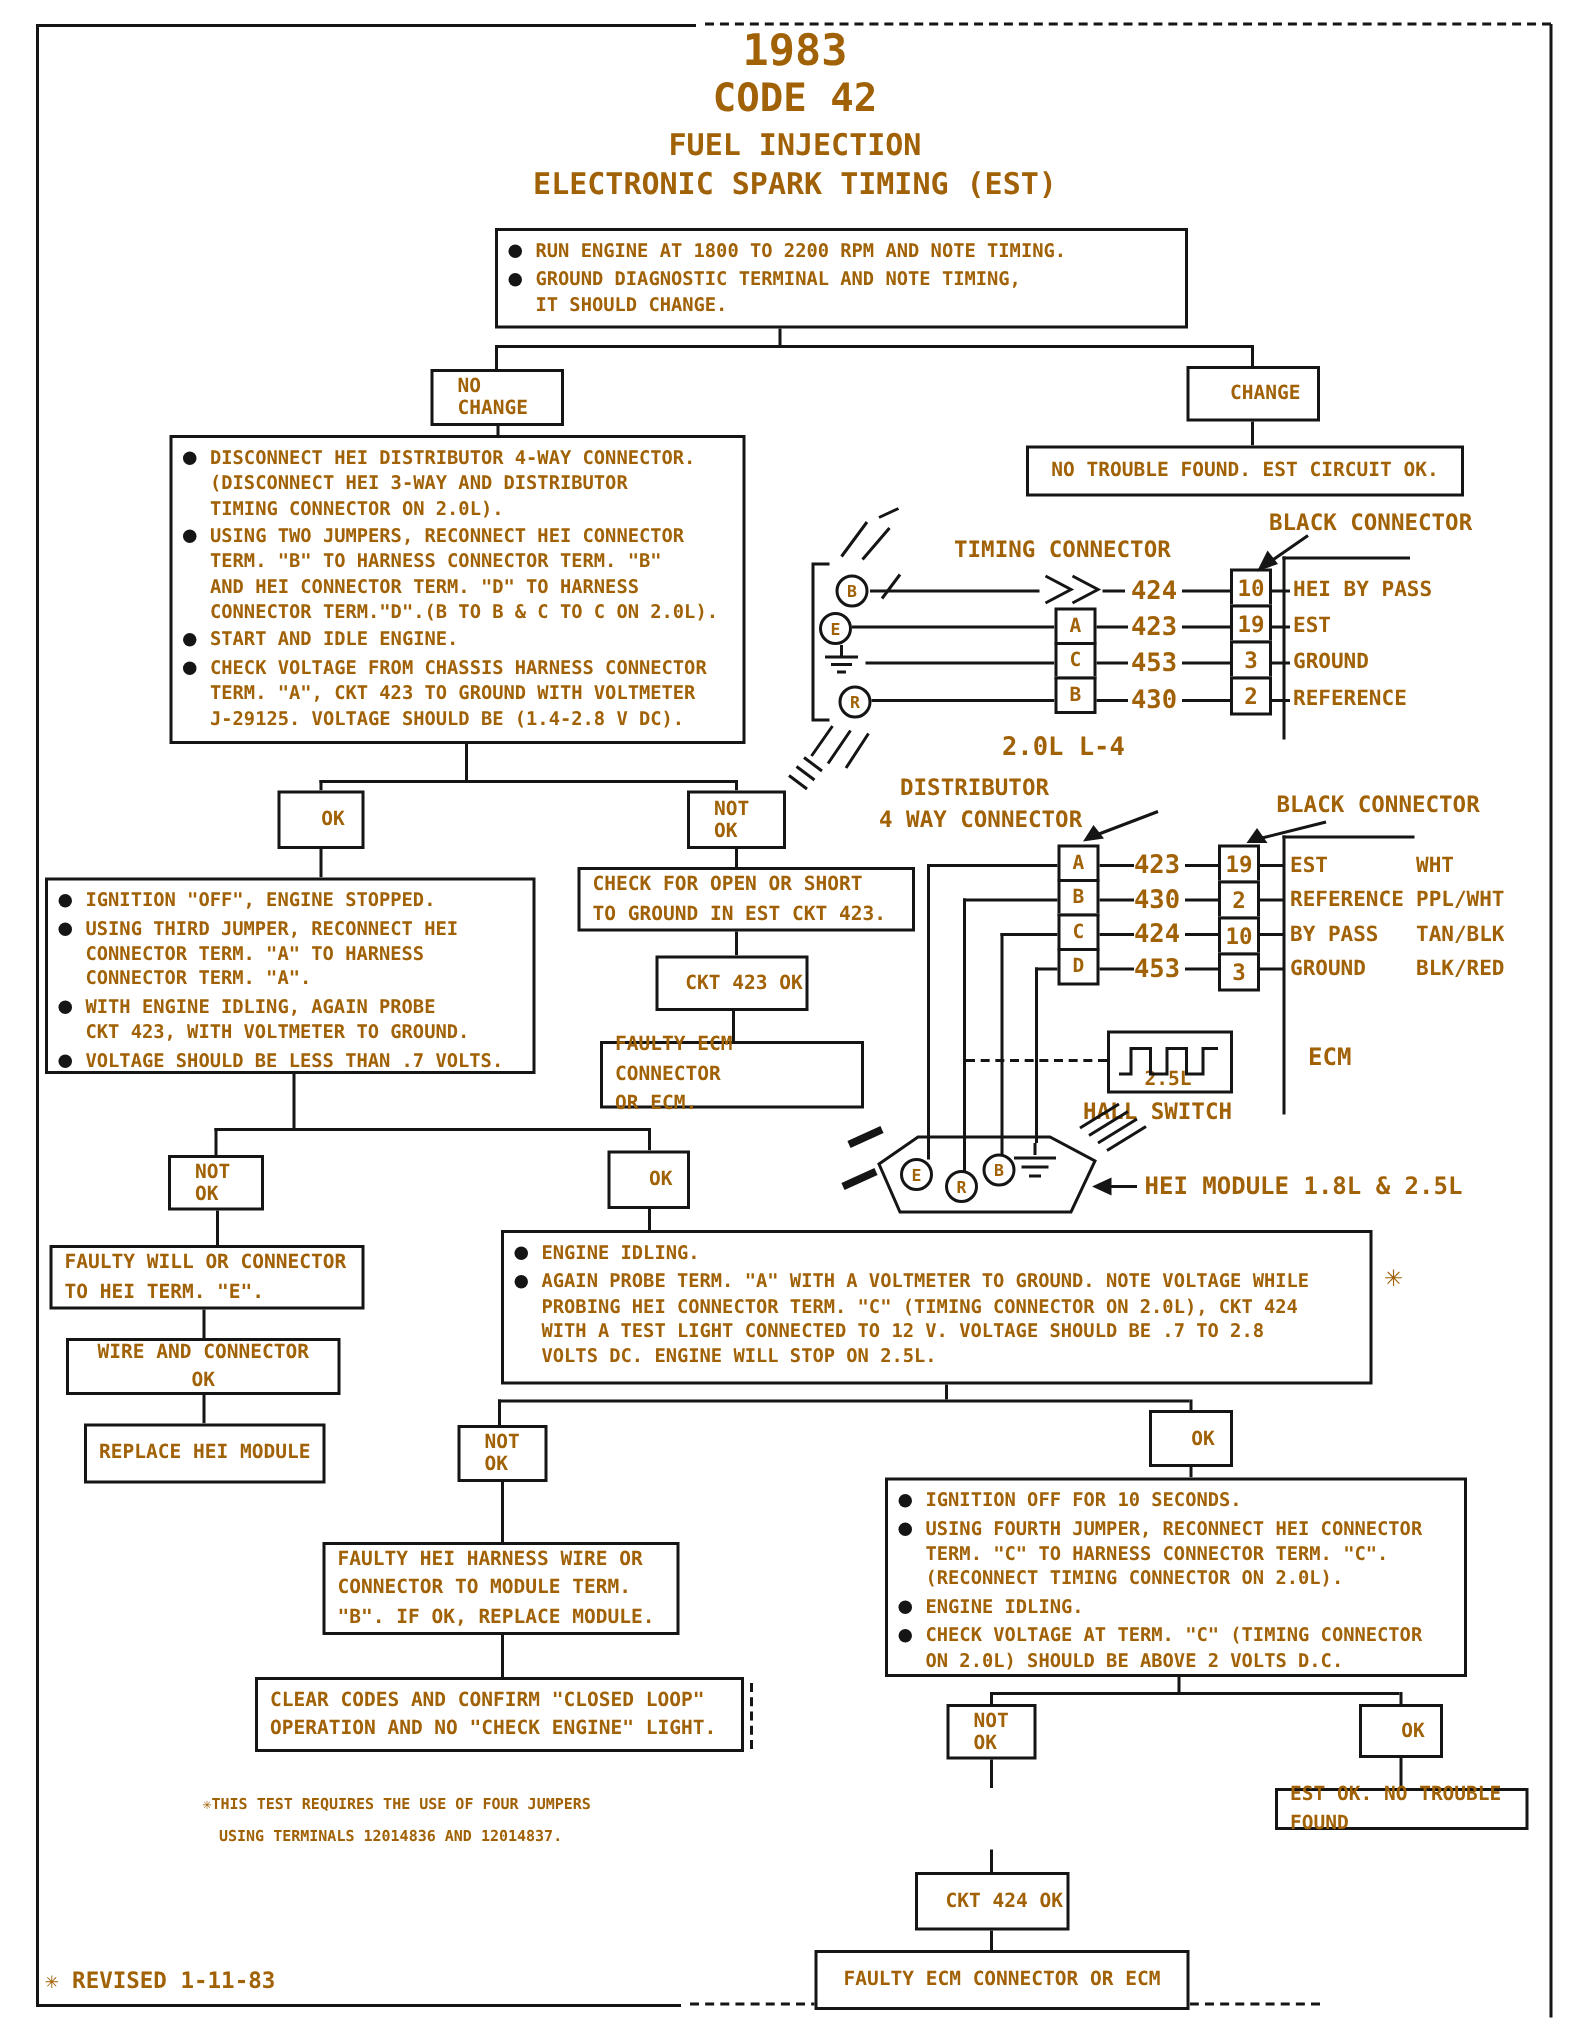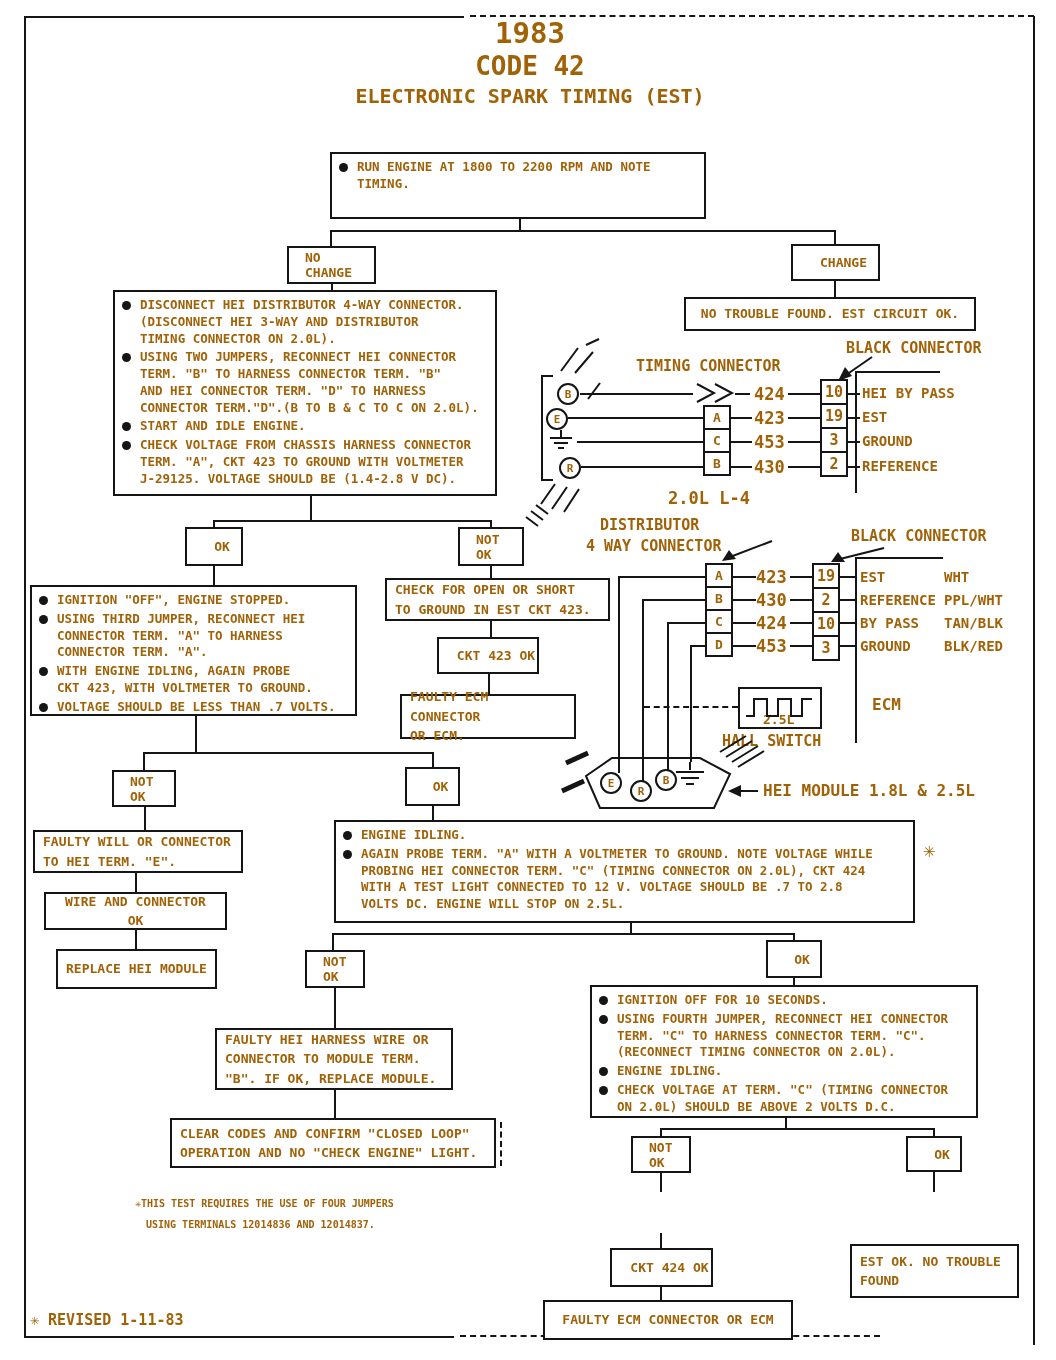--- a/index.html
+++ b/index.html
@@ -46,27 +46,33 @@
   <div class="vl" style="left:24px;top:16px;height:1321px"></div>
   <div class="hl" style="left:24px;top:16px;width:440px"></div>
   <div class="hl dash" style="left:470px;top:15px;width:564px"></div>
   <div class="vl" style="left:1033px;top:16px;height:1329px"></div>
   <div class="hl" style="left:24px;top:1336px;width:430px"></div>
   <div class="hl dash" style="left:460px;top:1335px;width:420px"></div>
 
   <div class="title">
     <div class="t1">1983</div>
     <div class="t2">CODE 42</div>
+    <div class="t3">FUEL INJECTION</div>
     <div class="t3">ELECTRONIC SPARK TIMING (EST)</div>
   </div>
 
-  <div class="box pbox" style="left:330px;top:152px;width:376px;height:67px">
+  <div class="box pbox" style="left:330px;top:152px;width:462px;height:67px">
     <div class="bul">
         <span class="dot"></span>
         <span class="btext">RUN ENGINE AT 1800 TO 2200 RPM AND NOTE TIMING.</span>
+      </div>
+    <div class="bul">
+        <span class="dot"></span>
+        <span class="btext">GROUND DIAGNOSTIC TERMINAL AND NOTE TIMING,
+IT SHOULD CHANGE.</span>
       </div>
   </div>
 
   <div class="vl" style="left:519px;top:219px;height:11px"></div>
   <div class="hl" style="left:330px;top:230px;width:505px"></div>
   <div class="vl" style="left:330px;top:230px;height:16px"></div>
   <div class="vl" style="left:834px;top:230px;height:14px"></div>
 
   <div class="box dbox" style="left:287px;top:246px;width:89px;height:38px">NO CHANGE</div>
   <div class="box dbox" style="left:791px;top:244px;width:89px;height:37px">CHANGE</div>
@@ -221,21 +227,21 @@
   <div class="box dbox" style="left:631px;top:1136px;width:60px;height:37px">NOT OK</div>
   <div class="box dbox" style="left:906px;top:1136px;width:56px;height:36px">OK</div>
 
   <div class="vl" style="left:660px;top:1173px;height:19px"></div>
   <div class="vl" style="left:660px;top:1233px;height:15px"></div>
   <div class="box dbox" style="left:610px;top:1248px;width:103px;height:39px">CKT 424 OK</div>
   <div class="vl" style="left:660px;top:1287px;height:13px"></div>
   <div class="box rbox center" style="left:543px;top:1300px;width:250px;height:40px">FAULTY ECM CONNECTOR OR ECM</div>
 
   <div class="vl" style="left:933px;top:1172px;height:20px"></div>
-  <div class="box rbox" style="left:850px;top:1244px;width:169px;height:54px">EST OK. NO TROUBLE
+  <div class="box rbox" style="left:850px;top:1192px;width:169px;height:28px">EST OK. NO TROUBLE
 FOUND</div>
 
   <div class="lbl" style="left:30px;top:1311px">✳ REVISED 1-11-83</div>
 
   <div class="lbl" style="left:636px;top:357px">TIMING CONNECTOR</div>
   <div class="lbl" style="left:846px;top:339px">BLACK CONNECTOR</div>
   <div class="num" style="left:668px;top:488px">2.0L L-4</div>
 
   <div class="circ" style="left:557px;top:383px">B</div>
   <div class="circ" style="left:546px;top:408px">E</div>

